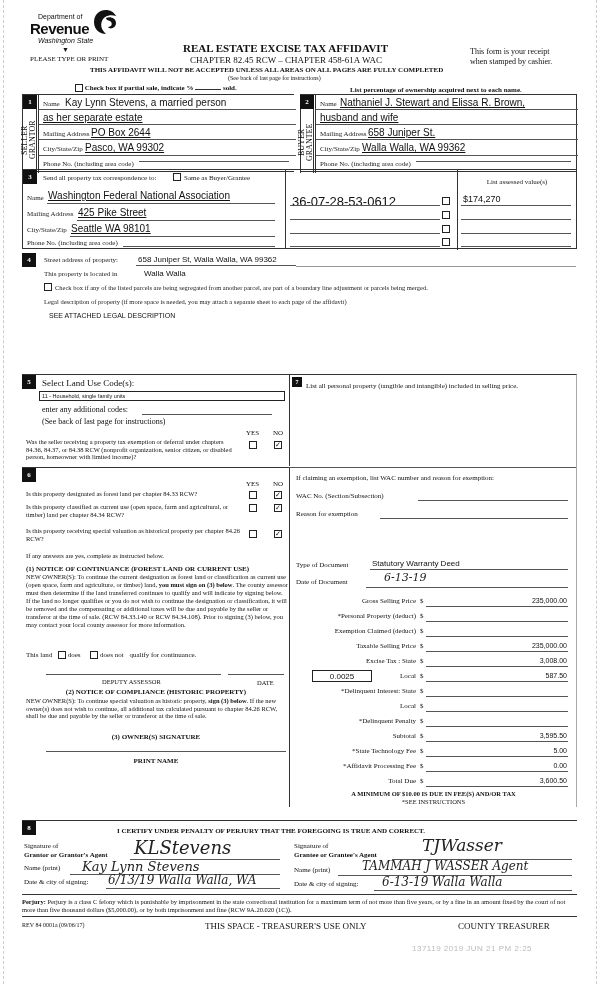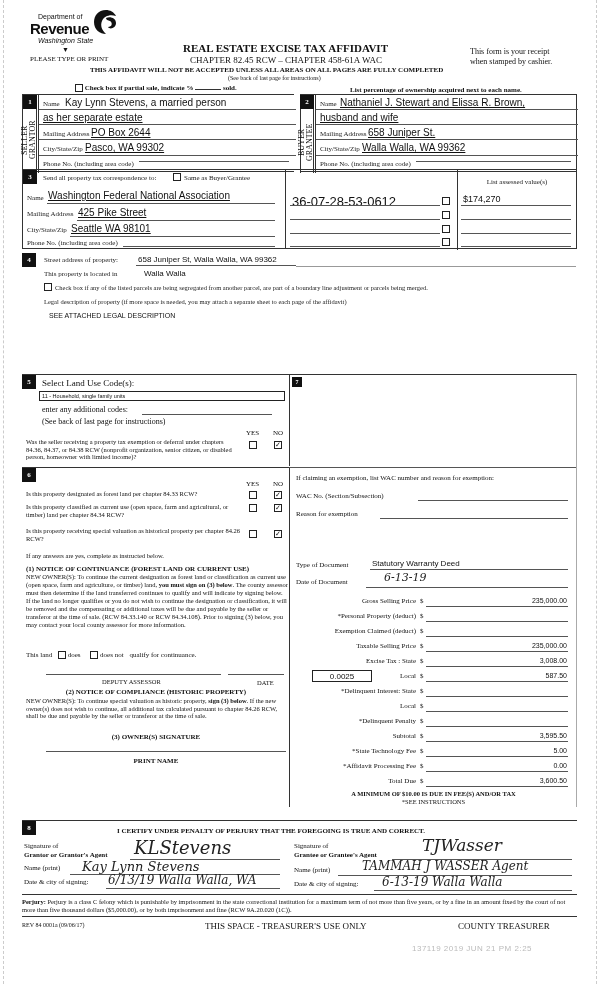--- a/index.html
+++ b/index.html
@@ -221,20 +221,21 @@
   <div class="abs serif" style="left:4px;top:229px;width:262px;font-size:6.5px;line-height:7.5px;">
     <span>NEW OWNER(S): To continue special valuation as historic property,</span> <b>sign (3) below</b><span>. If the new owner(s) does not wish to continue, all additional tax calculated pursuant to chapter 84.26 RCW, shall be due and payable by the seller or transferor at the time of sale.</span>
   </div>
   <div class="abs serif" style="left:0;top:265px;width:268px;text-align:center;font-size:7px;font-weight:bold;">(3)  OWNER(S) SIGNATURE</div>
   <div class="abs line" style="left:24px;top:283px;width:240px;"></div>
   <div class="abs serif" style="left:0;top:289px;width:268px;text-align:center;font-size:7px;font-weight:bold;">PRINT NAME</div>
 </div>
 
 <div class="abs" style="left:290px;top:374px;width:287px;height:433px;border-top:1px solid #333;border-right:1px solid #aaa;">
   <div class="abs num" style="left:2px;top:2px;width:10px;height:10px;line-height:10px;font-size:6px;">7</div>
+  <span class="abs serif" style="left:16px;top:6px;width:260px;font-size:7px;line-height:10px;">List all  personal property (tangible and intangible) included in selling price.</span>
   <div class="abs" style="left:-1px;top:92px;width:287px;border-top:1px solid #555;"></div>
   <span class="abs serif" style="left:6px;top:99px;font-size:7px;">If claiming an exemption, list WAC number and reason for exemption:</span>
   <span class="abs serif" style="left:6px;top:117px;font-size:7px;">WAC No. (Section/Subsection)</span>
   <div class="abs line" style="left:128px;top:125px;width:150px;"></div>
   <span class="abs serif" style="left:6px;top:135px;font-size:7px;">Reason for exemption</span>
   <div class="abs line" style="left:90px;top:143px;width:188px;"></div>
 
   <span class="abs serif" style="left:6px;top:186px;font-size:7px;">Type of Document</span>
   <span class="abs sans" style="left:82px;top:184px;font-size:8px;">Statutory Warranty Deed</span>
   <div class="abs line" style="left:80px;top:194px;width:198px;"></div>

